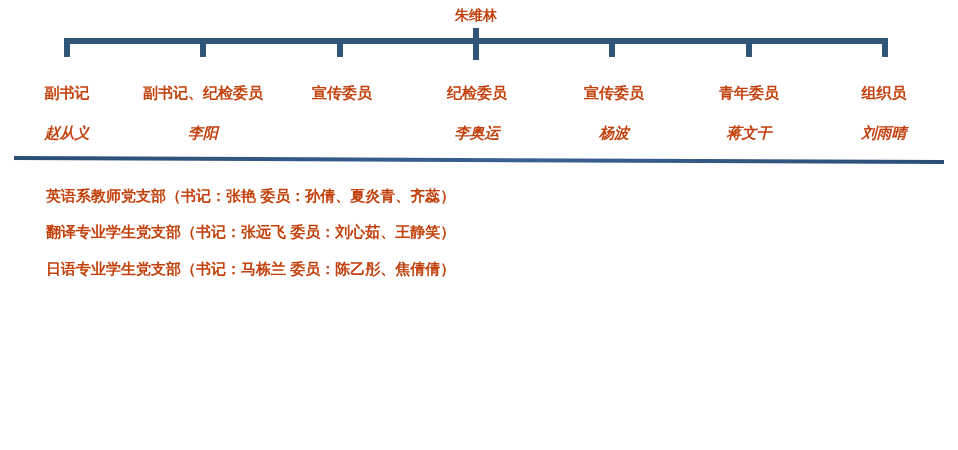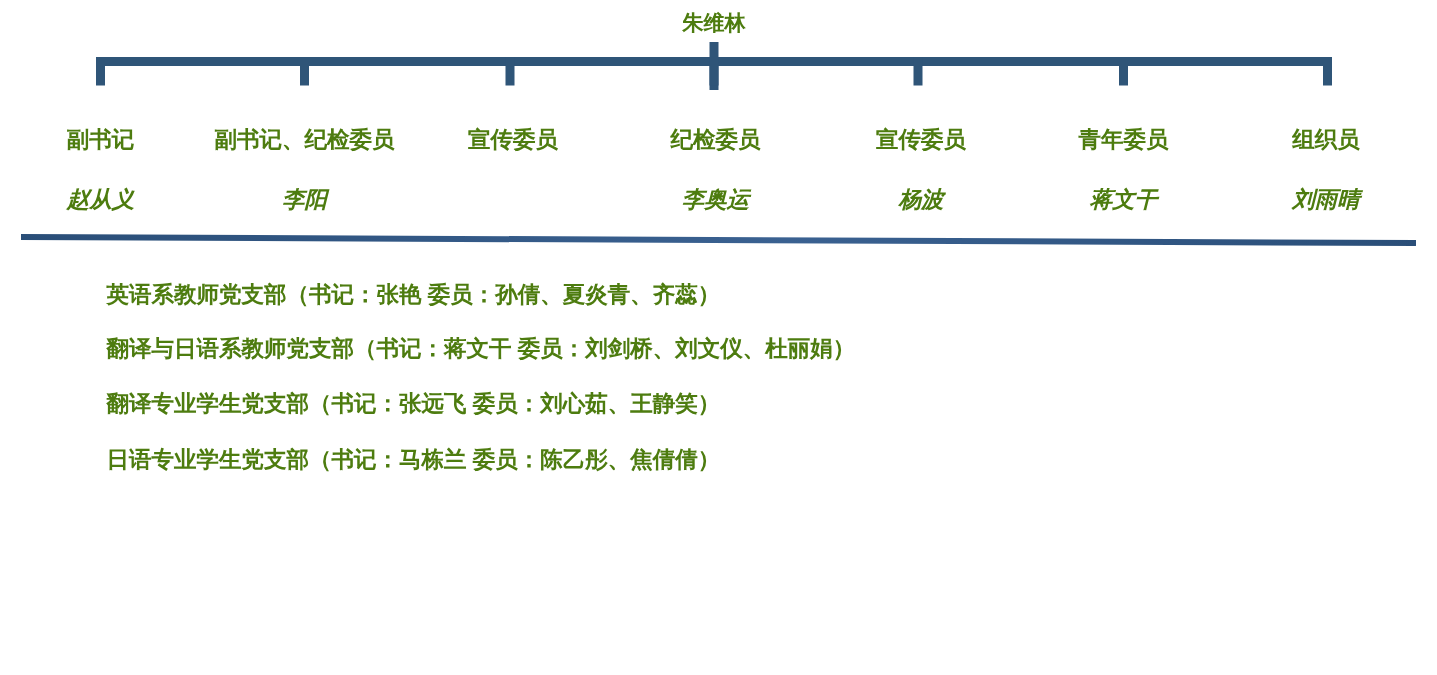--- a/index.html
+++ b/index.html
@@ -1,21 +1,21 @@
 <!DOCTYPE html>
 <html><head>
 <meta charset="utf-8">
 <style>
   html,body{margin:0;padding:0;background:#ffffff;}
   .canvas{
     position:relative;
     width:958px;height:450px;
     background:#ffffff;
     font-family:"Liberation Sans","DejaVu Sans",sans-serif;
-    color:#4d7c0f;
+    color:#c2410c;
     overflow:hidden;
   }
   
   .leader{
     position:absolute;top:7px;left:476px;
     transform:translateX(-50%);
     font-size:14px;font-weight:600;white-space:nowrap;
   }
   .bracket{
     position:absolute;left:67px;top:38px;width:818px;height:0;
@@ -47,21 +47,21 @@
     position:absolute;left:14px;top:156px;width:930px;height:4px;
     background:linear-gradient(90deg,#2a4e78,#3a6191 55%,#2a4e78);
     transform:rotate(0.25deg);transform-origin:left center;
   }
   
   .branch-list{
     position:absolute;left:46px;top:178px;right:10px;
   }
   .branch-item{
     height:36.6px;display:flex;align-items:center;
-    font-size:15px;font-weight:600;white-space:nowrap;margin-left:25px;
+    font-size:15px;font-weight:600;white-space:nowrap;
   }
 </style>
 </head>
 <body>
 
 <div class="canvas">
 
   <div class="leader">朱维林</div>
 
   <div class="center-connector"></div>
@@ -90,18 +90,17 @@
   <div class="member-name c2"></div>
   <div class="member-name c3">李奥运</div>
   <div class="member-name c4">杨波</div>
   <div class="member-name c5">蒋文干</div>
   <div class="member-name c6">刘雨晴</div>
 
   <div class="divider"></div>
 
   <div class="branch-list">
     <div class="branch-item">英语系教师党支部（书记：张艳 委员：孙倩、夏炎青、齐蕊）</div>
-    <div class="branch-item">翻译与日语系教师党支部（书记：蒋文干 委员：刘剑桥、刘文仪、杜丽娟）</div>
     <div class="branch-item">翻译专业学生党支部（书记：张远飞 委员：刘心茹、王静笑）</div>
     <div class="branch-item">日语专业学生党支部（书记：马栋兰 委员：陈乙彤、焦倩倩）</div>
   </div>
 
 </div>
 
 </body></html>

